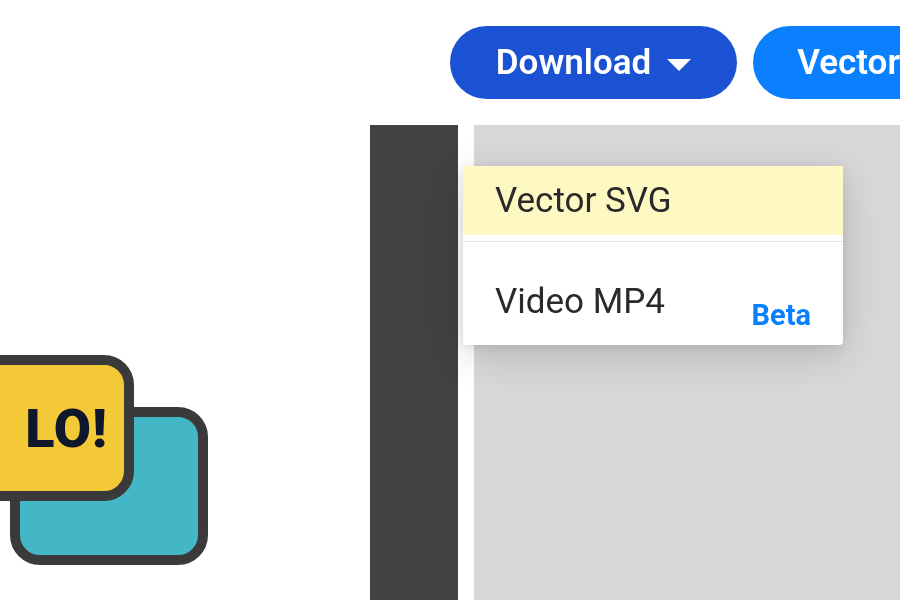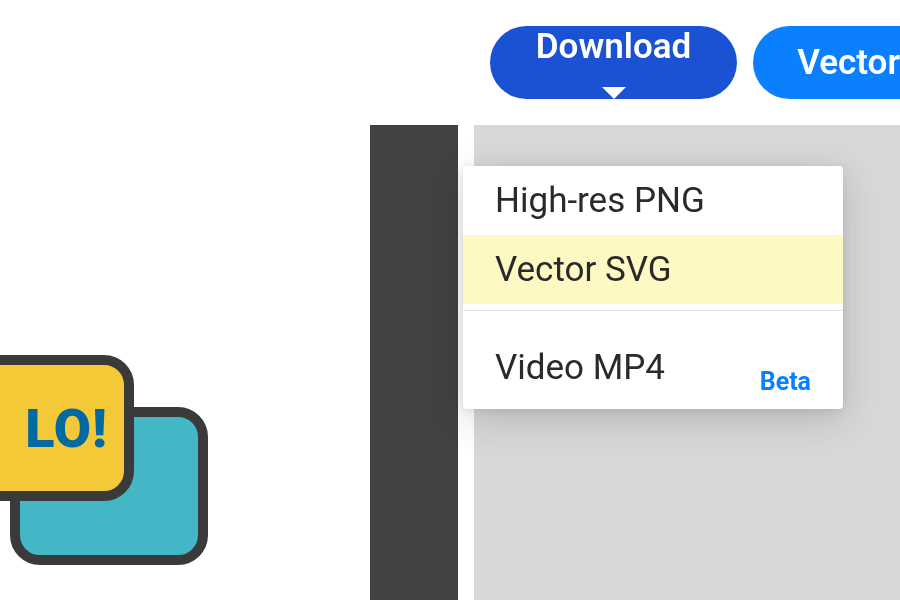--- a/index.html
+++ b/index.html
@@ -32,21 +32,20 @@
       justify-content: center;
       gap: 16px;
       border: none;
       border-radius: 100px;
       font-size: 35px;
       font-weight: 600;
       color: #fff;
       cursor: pointer;
       padding: 0 46px;
       height: 73px;
-      flex-direction: column;
     }
     .btn-download {
       background: #1b52d3;
     }
     .btn-publish {
       background: #0a80ff;
       border-radius: 100px 0 0 100px;
       padding-left: 44px;
       padding-right: 0;
       margin-right: 0;
@@ -116,21 +115,21 @@
       height: 146px;
       background: #f4c938;
       border: 10px solid #3a3a3a;
       border-radius: 30px;
       display: flex;
       align-items: center;
       justify-content: flex-end;
       padding-right: 16px;
     }
     .bubble-text {
-      color: #0369a1;
+      color: #0f172a;
       font-size: 54px;
       font-weight: 900;
       letter-spacing: 1px;
     }
     .dropdown {
       position: absolute;
       left: 463px;
       top: 166px;
       width: 380px;
       background: #ffffff;
@@ -153,21 +152,21 @@
       text-align: center;
     }
     .dropdown-divider {
       height: 1px;
       background: #e3e3e3;
       margin: 6px 0;
     }
     .badge-beta {
       color: #0a80ff;
       font-weight: 700;
-      font-size: 25px;
+      font-size: 29px;
       margin-top: 28px;
     }
     .video-item {
       padding-top: 22px;
       padding-bottom: 13px;
       justify-content: space-between;
     }
   </style>
 </head>
 <body>
@@ -189,23 +188,20 @@
       <div class="bubble-front">
         <span class="bubble-text">LO!</span>
       </div>
     </div>
   </div>
   <div class="dark-strip"></div>
   <div class="artboard-right"></div>
 </div>
 
 <div class="dropdown">
-  <div class="dropdown-item">
-    <span>High-res PNG</span>
-  </div>
   <div class="dropdown-item highlighted">
     <span>Vector SVG</span>
   </div>
   <div class="dropdown-divider"></div>
   <div class="dropdown-item video-item">
     <span>Video MP4</span>
     <span class="badge-beta">Beta</span>
   </div>
 </div>
 

